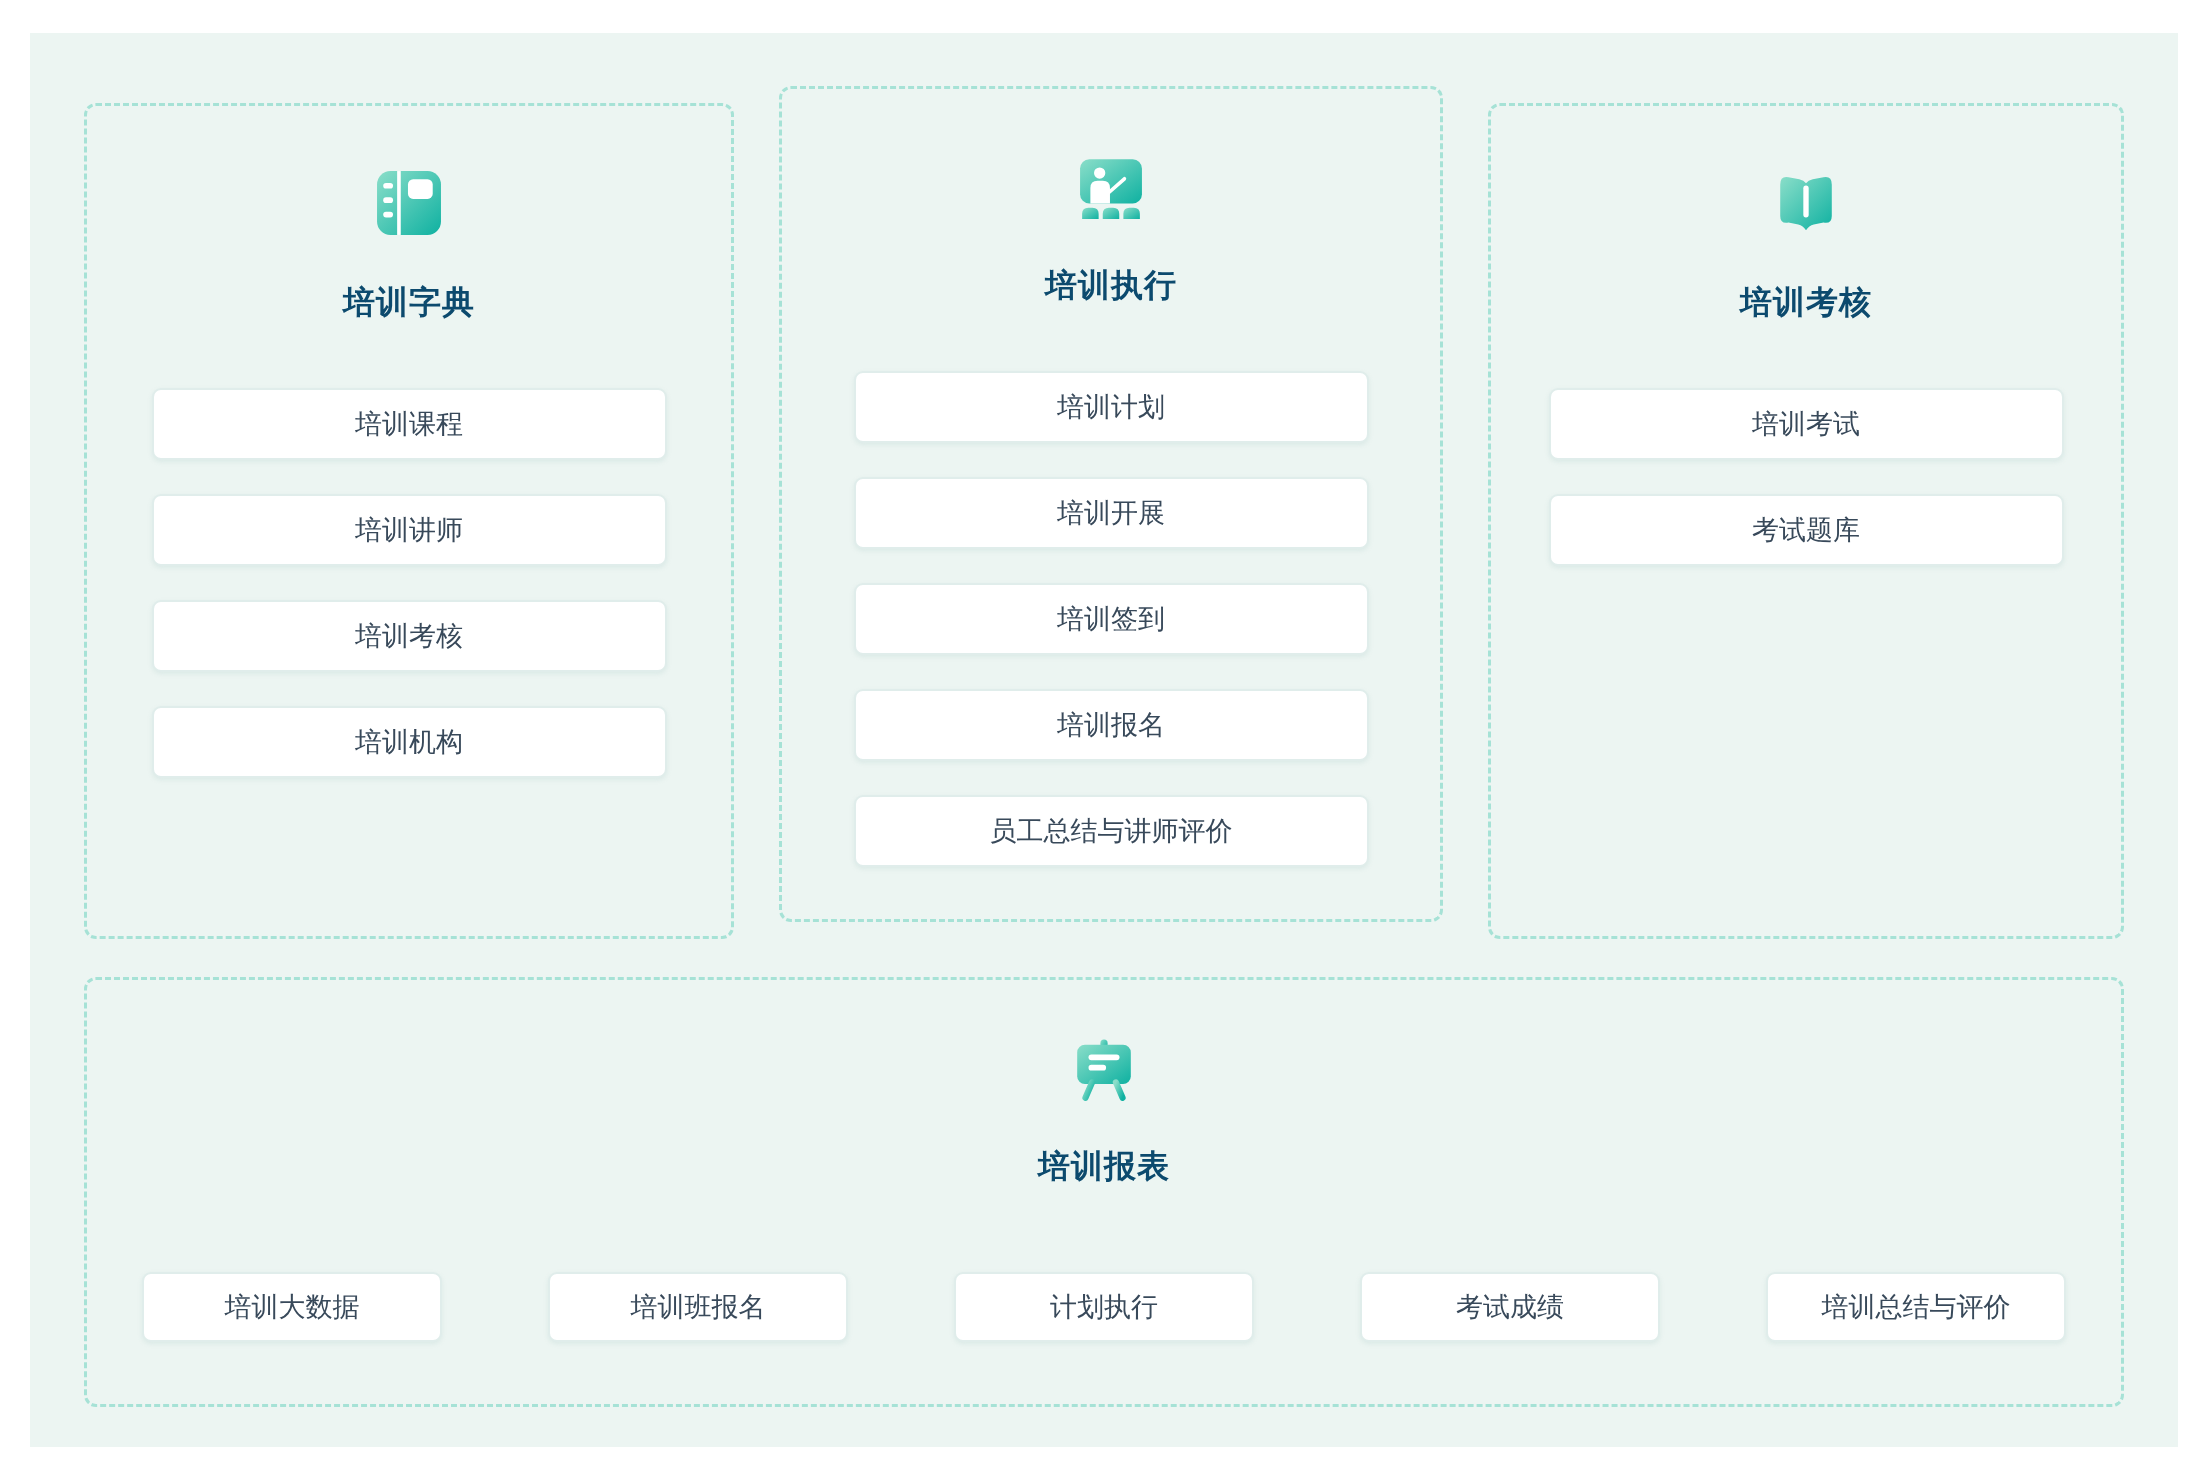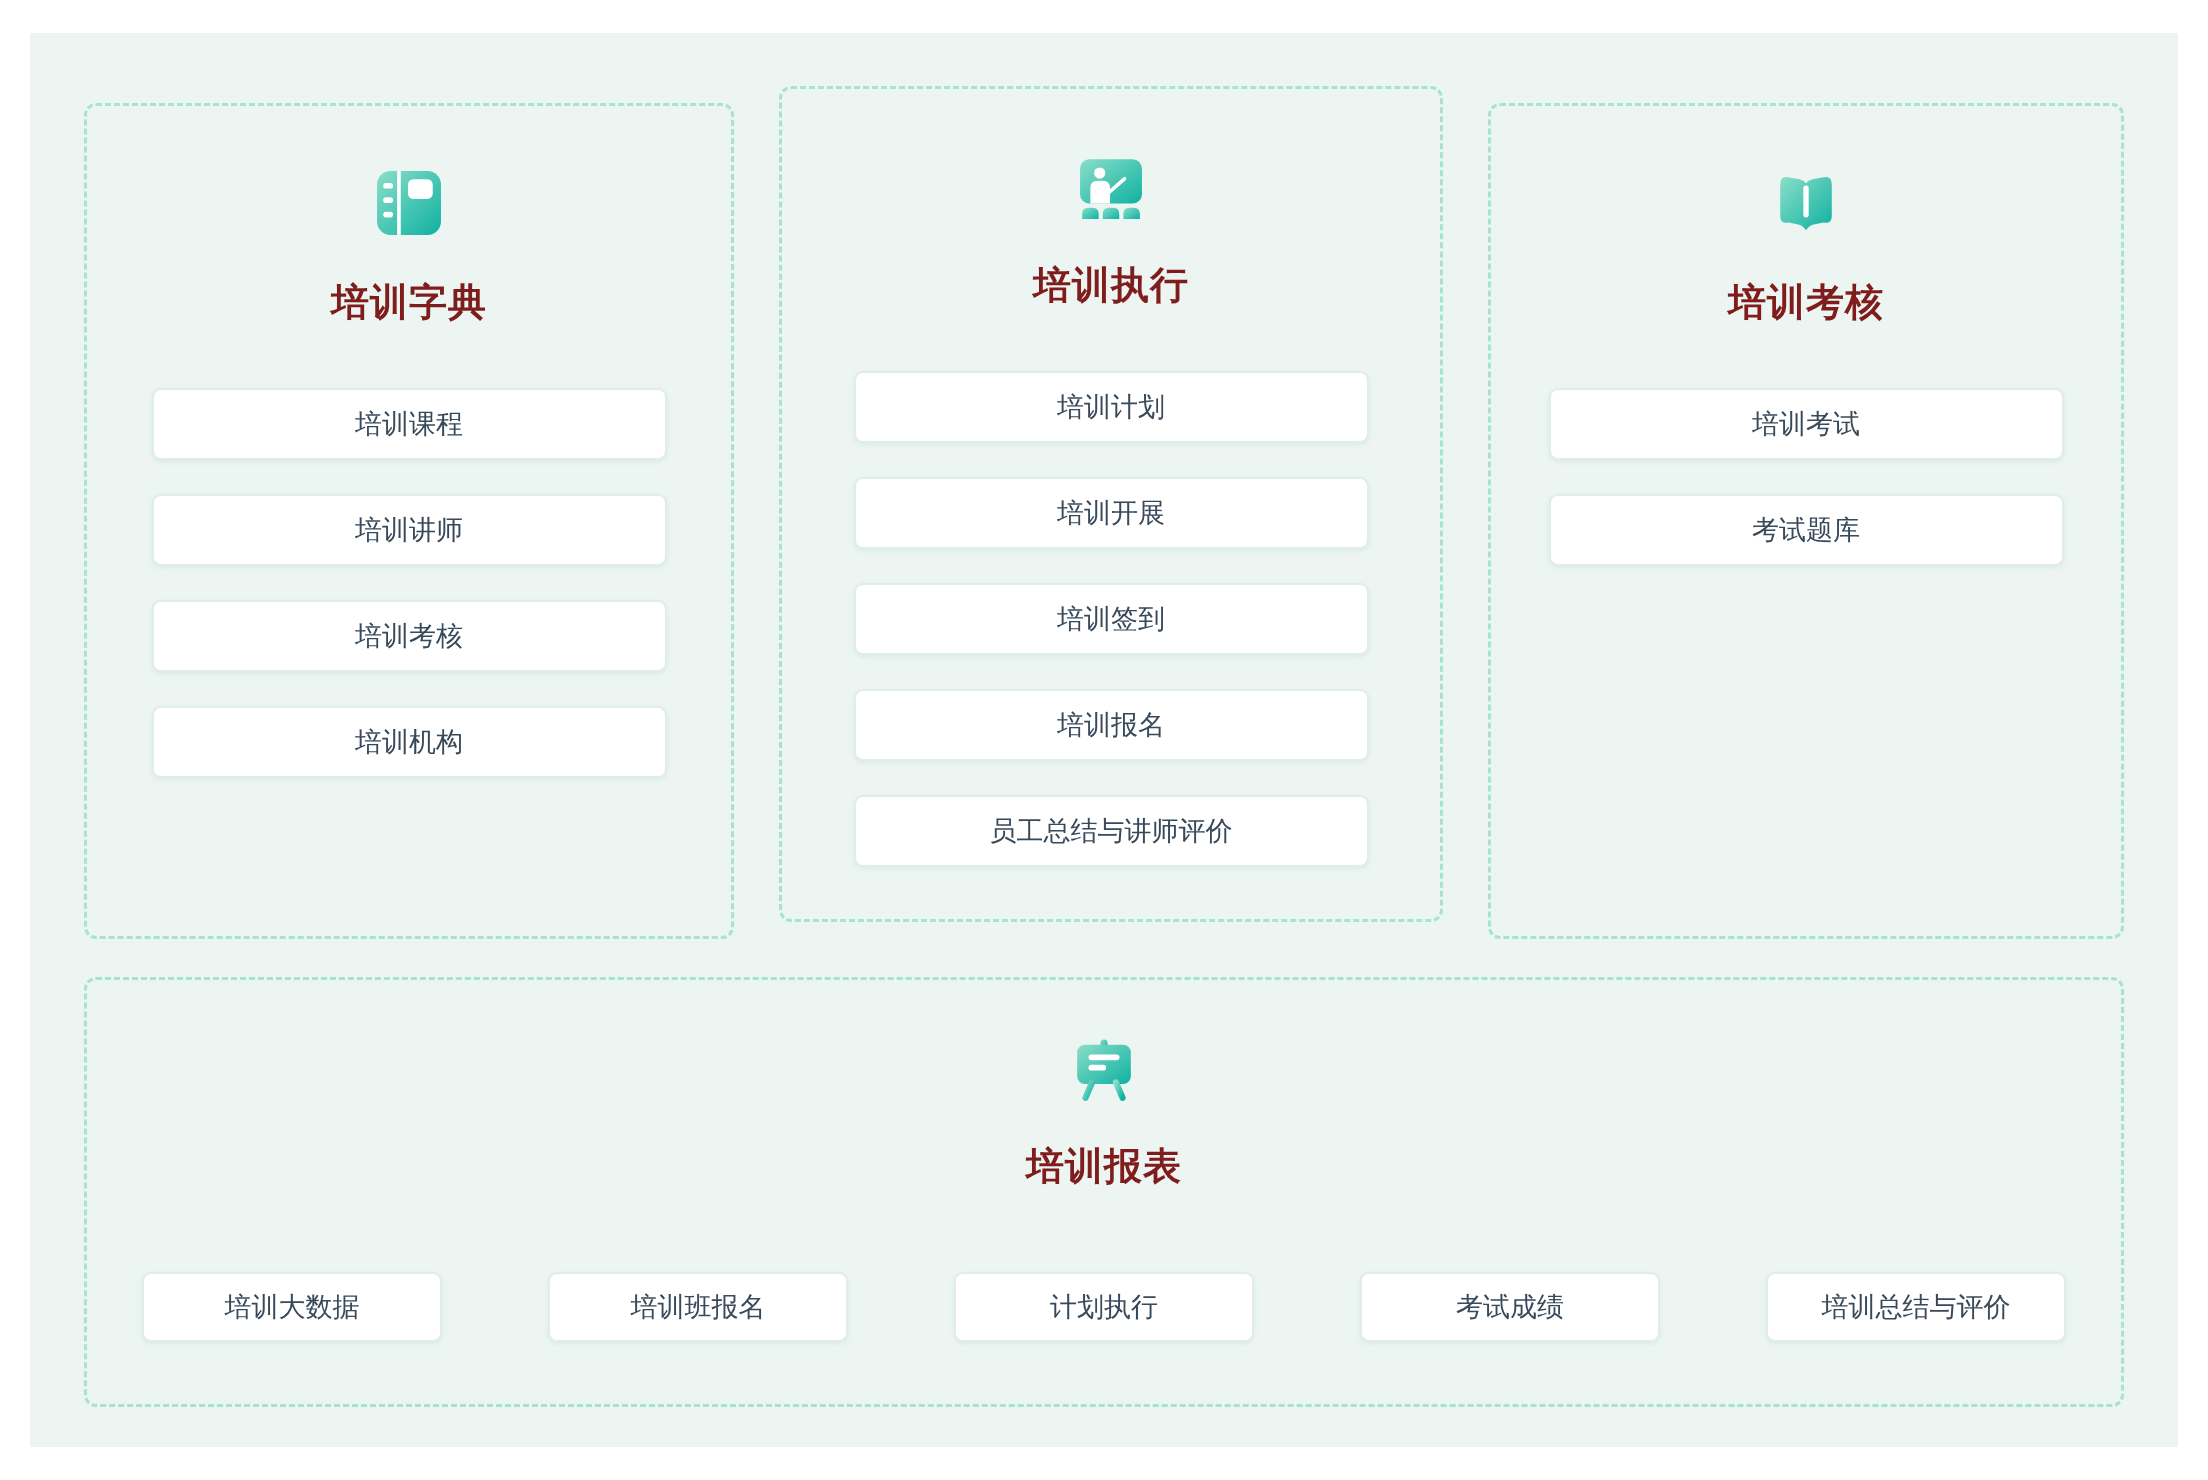--- a/index.html
+++ b/index.html
@@ -23,22 +23,22 @@
   #panel-dictionary { left:84px;  top:103px; width:650px;  height:836px; }
   #panel-execution  { left:779px; top:86px; width:664px;  height:836px; }
   #panel-assessment { left:1488px;top:103px; width:636px;  height:836px; }
   #panel-reports    { left:84px;  top:977px; width:2040px; height:430px; }
 
   .panel-icon { margin-top:64px; width:66px; height:66px; display:block; }
   #panel-reports .panel-icon { margin-top:58px; }
 
   .panel-title {
     margin-top:50px;
-    font-size:38px; line-height:32px;
-    font-weight:700; color:#7f1d1d;
+    font-size:32px; line-height:32px;
+    font-weight:700; color:#0c4a6e;
     letter-spacing:1px;
   }
   #panel-reports .panel-title { margin-top:46px; }
 
   .btn-col { margin-top:70px; display:flex; flex-direction:column; gap:34px; }
   .btn-row { margin-top:90px; display:flex; flex-direction:row; gap:106px; }
 
   .btn {
     background:#ffffff;
     border:2px solid #e0edeb;

